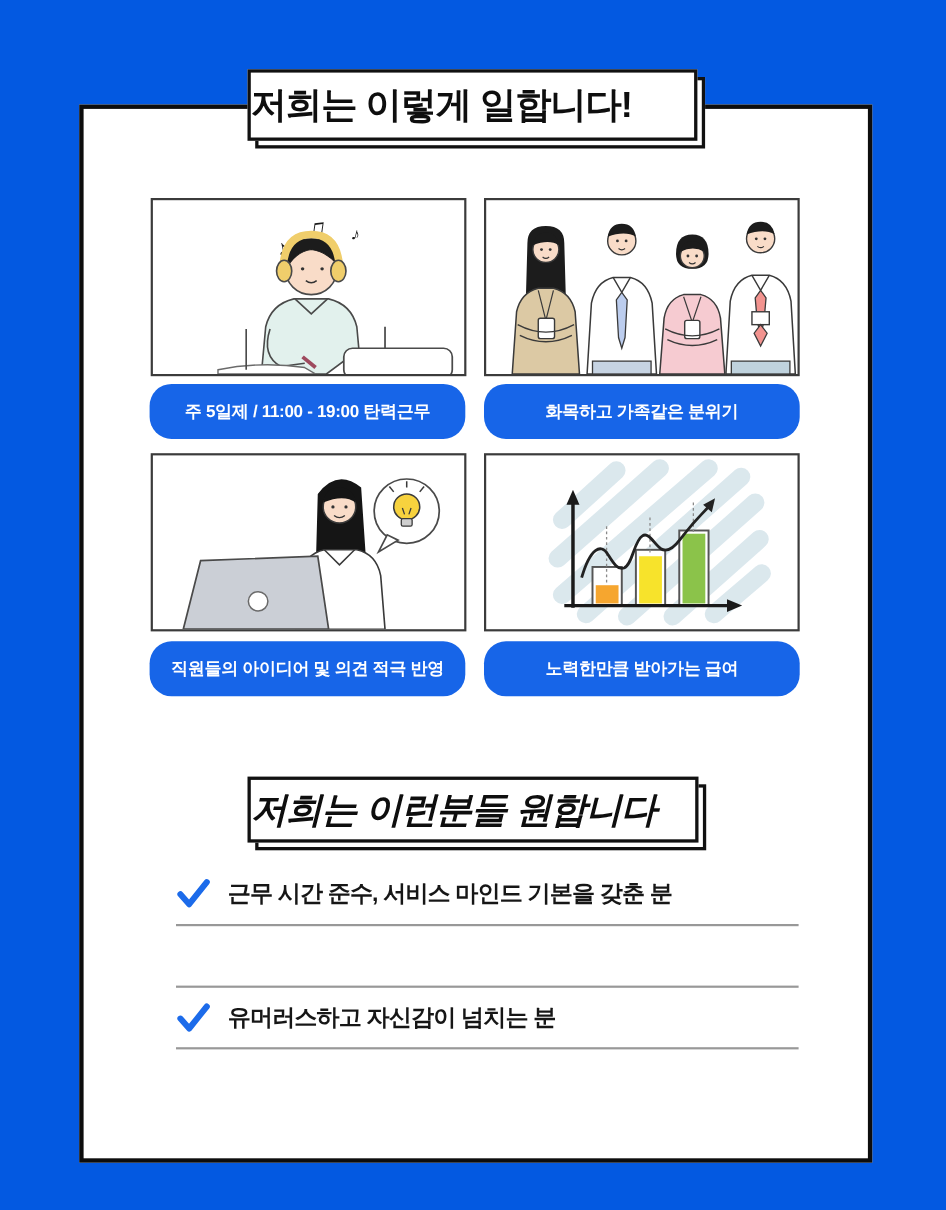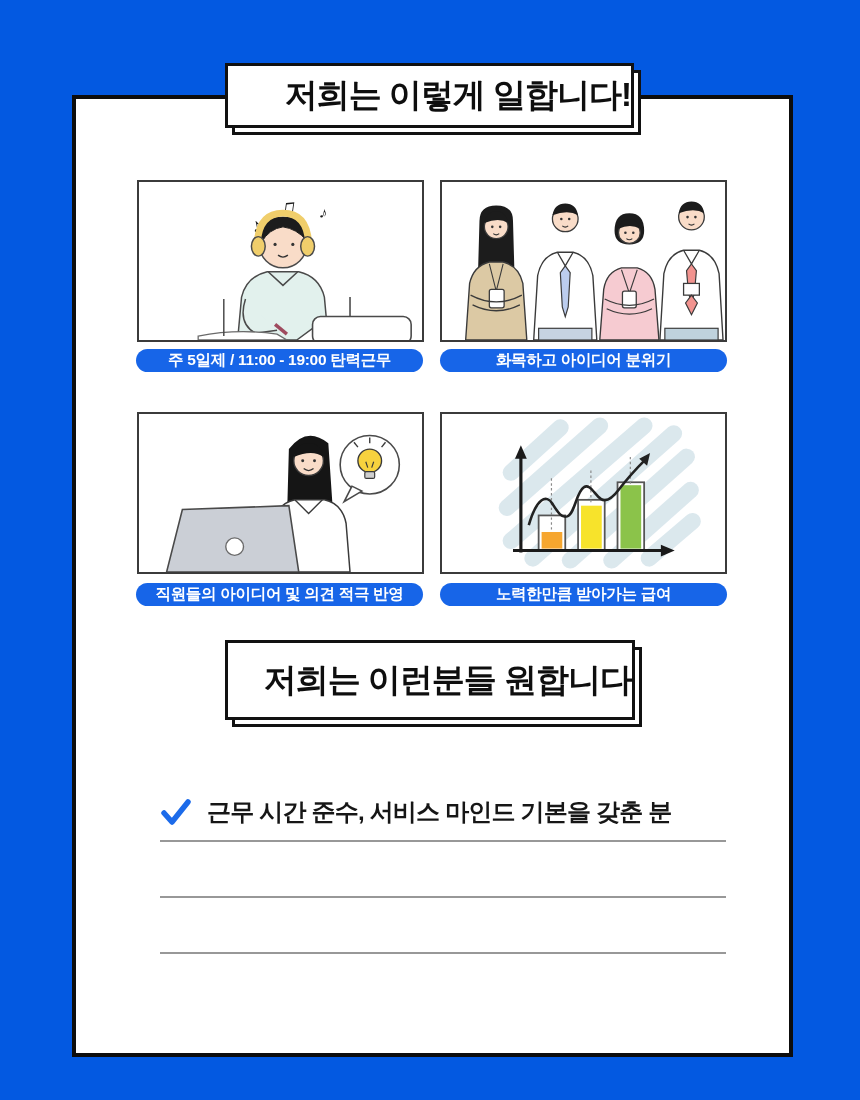--- a/index.html
+++ b/index.html
@@ -15,57 +15,57 @@
   }
   
   .stack-box { position:absolute; }
   .stack-shadow {
     position:absolute; left:7px; top:7px; width:100%; height:100%;
     background:#ffffff; border:3px solid #111111;
   }
   .stack-face {
     position:absolute; left:0; top:0; width:100%; height:100%;
     background:#ffffff; border:3px solid #111111;
-    display:flex; align-items:center; justify-content:flex-end;
+    display:flex; align-items:center; justify-content:flex-start;
   }
   .stack-face span {
     font-size:33px; font-weight:800; color:#0e0e0e; letter-spacing:-1px;
     white-space:nowrap;
   }
   .title1 { left:225px; top:63px;  width:409px; height:65px; }
-  .title2 { left:225px; top:640px; width:410px; height:80px; }
+  .title2 { left:225px; top:706px; width:410px; height:60px;font-style:italic; }
 
   .panel {
     position:absolute; width:287px; height:162px;
     background:#ffffff; border:2px solid #3b3b3b; overflow:hidden;
   }
   .panel svg { display:block; width:100%; height:100%; }
   .p1 { left:137px; top:180px; }
   .p2 { left:440px; top:180px; }
   .p3 { left:137px; top:412px; }
   .p4 { left:440px; top:412px; }
 
   .pill {
-    position:absolute; width:287px; height:23px;
+    position:absolute; width:287px; height:50px;
     background:#1765E8; border-radius:20px;
     display:flex; align-items:center; justify-content:center;
     color:#ffffff; font-size:15.5px; font-weight:700; letter-spacing:-0.3px;
     white-space:nowrap;
   }
   .pill1 { left:136px; top:349px; }
   .pill2 { left:440px; top:349px; }
   .pill3 { left:136px; top:583px; }
   .pill4 { left:440px; top:583px; }
 
   .check-item {
     position:absolute; left:160px; width:566px; height:40px;
     display:flex; align-items:center; gap:15px;
   }
   .check-item .txt {
-    font-size:24px; font-weight:700; color:#161616; letter-spacing:-0.8px;
+    font-size:21px; font-weight:700; color:#161616; letter-spacing:-0.8px;
     white-space:nowrap;
   }
   .ci1 { top:792px; } .ci2 { top:848px; } .ci3 { top:905px; }
   .check-divider {
     position:absolute; left:160px; width:566px; height:0;
     border-top:2px solid #989898;
   }
   .cd1 { top:840px; } .cd2 { top:896px; } .cd3 { top:952px; }
   .checkmark { flex:0 0 auto; }
 </style>
@@ -224,21 +224,21 @@
 
       <path d="M88 114 C 96 86 106 82 112 92 C 117 100 121 107 127 105 C 135 102 136 80 144 75 C 150 71 155 83 161 87 C 167 91 173 86 179 78 C 188 66 198 55 207 46" fill="none" stroke="#222" stroke-width="2.6"></path>
       <polygon points="211,40 200,46 208,53" fill="#222"></polygon>
     </svg>
   </figure>
 
   <div class="pill pill1">
     <span>주 5일제 / 11:00 - 19:00 탄력근무</span>
   </div>
   <div class="pill pill2">
-    <span>화목하고 아이디어 분위기</span>
+    <span>화목하고 가족같은 분위기</span>
   </div>
   <div class="pill pill4">
     <span>노력한만큼 받아가는 급여</span>
   </div>
   <div class="pill pill3">
     <span>직원들의 아이디어 및 의견 적극 반영</span>
   </div>
 
   <div class="stack-box title2">
     <div class="stack-shadow"></div>
@@ -250,14 +250,20 @@
   <div class="check-item ci1">
     <svg class="checkmark" width="32" height="28" viewBox="0 0 32 28">
       <polyline points="4,15 12,24 28,4" fill="none" stroke="#1C6BEA" stroke-width="5.5" stroke-linecap="round" stroke-linejoin="round"></polyline>
     </svg>
     <span class="txt">근무 시간 준수, 서비스 마인드 기본을 갖춘 분</span>
   </div>
   <div class="check-divider cd1"></div>
 
   <div class="check-divider cd2"></div>
 
+  <div class="check-item ci3">
+    <svg class="checkmark" width="32" height="28" viewBox="0 0 32 28">
+      <polyline points="4,15 12,24 28,4" fill="none" stroke="#1C6BEA" stroke-width="5.5" stroke-linecap="round" stroke-linejoin="round"></polyline>
+    </svg>
+    <span class="txt">유머러스하고 자신감이 넘치는 분</span>
+  </div>
   <div class="check-divider cd3"></div>
 </div>
 
 </body></html>

